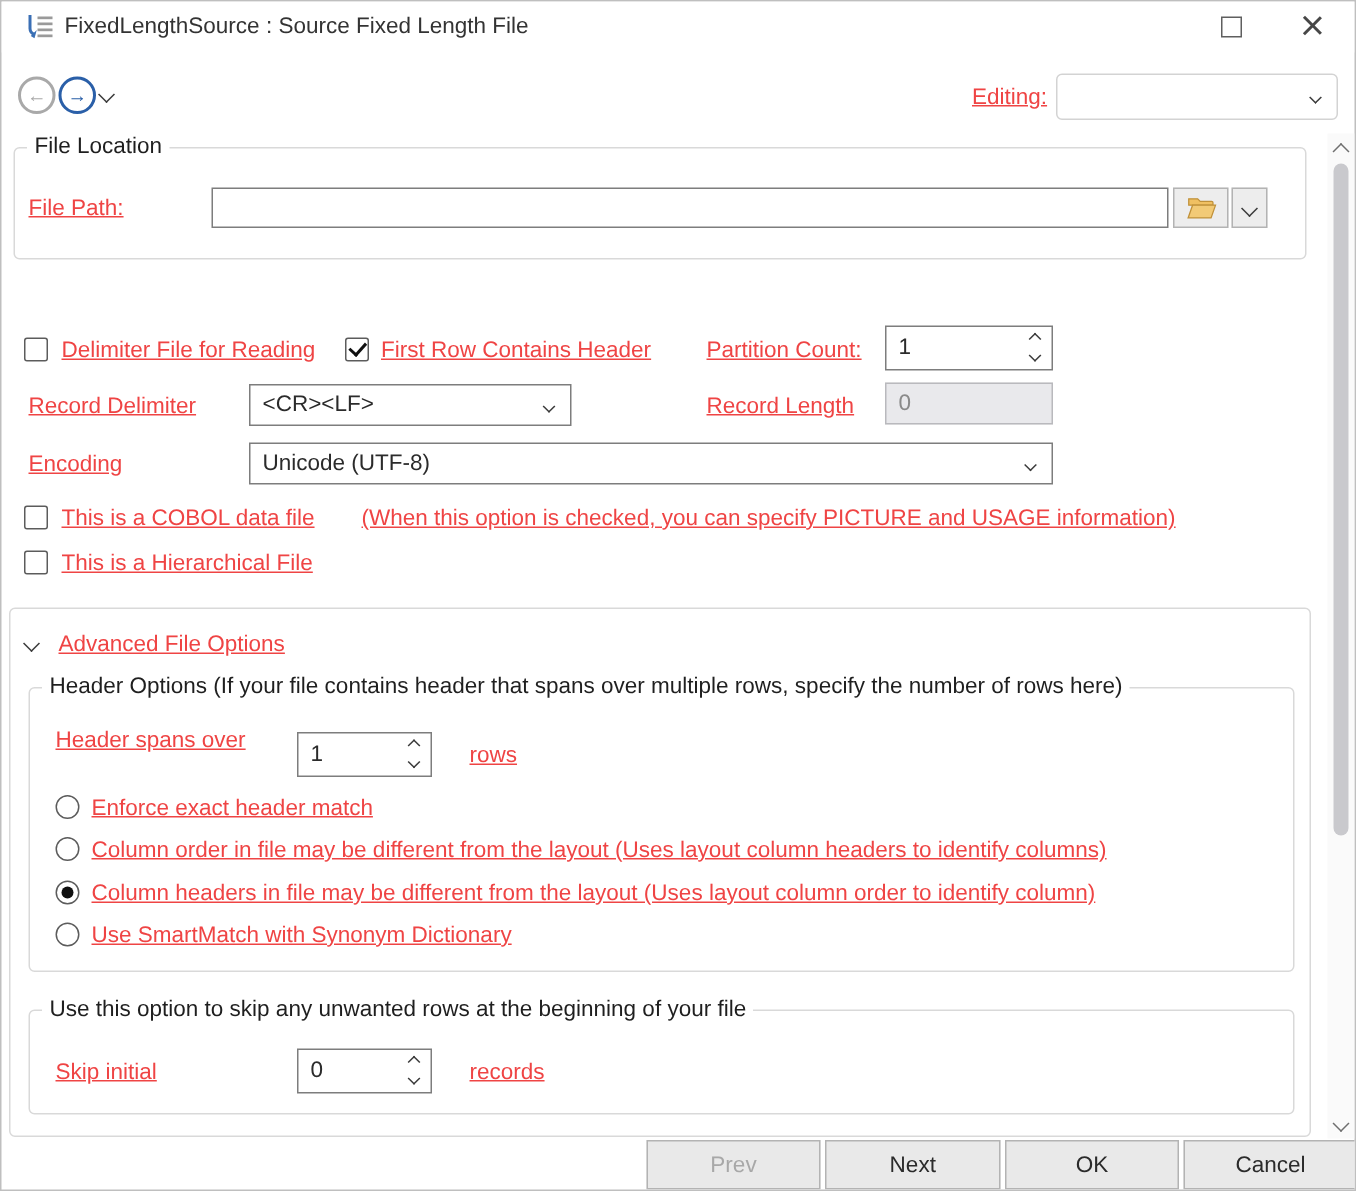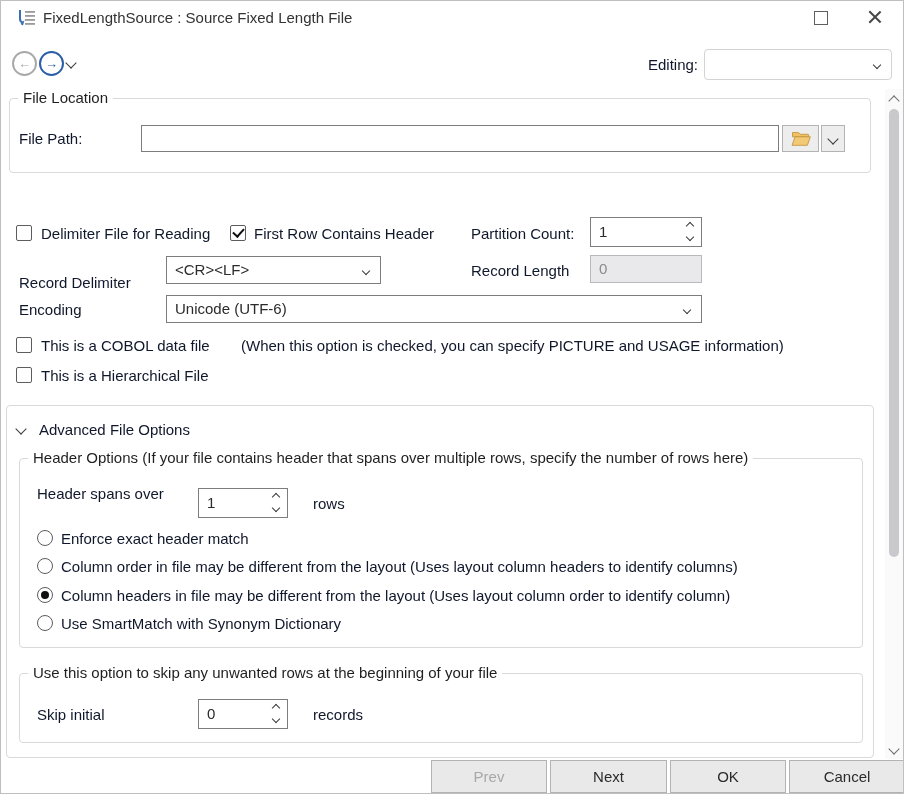--- a/index.html
+++ b/index.html
@@ -2,21 +2,21 @@
 <html><head>
 <meta charset="utf-8">
 <style>
   html,body{margin:0;padding:0;background:#f3f3f3;}
   .window{
     position:relative;width:904px;height:794px;background:#ffffff;
     font-family:"Liberation Sans", sans-serif;color:#2b2b2b;
     border:1px solid #bfbfbf;box-sizing:border-box;overflow:hidden;
   }
   .abs{position:absolute;}
-  .lbl{position:absolute;font-size:15px;color:#0f172a;white-space:nowrap;}
+  .lbl{position:absolute;font-size:15px;color:#ef4444;white-space:nowrap;text-decoration:underline;}
   
   .titlebar{position:absolute;left:0;top:0;width:100%;height:34px;background:#fff;}
   .title-text{position:absolute;left:42px;top:8px;font-size:15px;color:#333;white-space:nowrap;}
   .winbtn-max{position:absolute;left:813px;top:10px;width:12px;height:12px;border:1px solid #5f5f5f;background:#fff;}
   .winbtn-close{position:absolute;left:866px;top:8px;width:16px;height:16px;}
   .winbtn-close::before,.winbtn-close::after{content:"";position:absolute;left:7px;top:0;width:1.6px;height:16px;background:#474747;}
   .winbtn-close::before{transform:rotate(45deg);}
   .winbtn-close::after{transform:rotate(-45deg);}
   
   .navbtn{position:absolute;width:21px;height:21px;border-radius:50%;display:flex;align-items:center;justify-content:center;font-size:13px;font-weight:bold;background:#fff;}
@@ -112,34 +112,34 @@
 
   <div class="lbl" style="left:470px;top:224px;">Partition Count:</div>
   <div class="spin" style="left:589px;top:216px;width:112px;height:30px;">
     <span class="val">1</span>
     <span class="btns">
       <i class="chev s up"></i>
       <i class="chev s"></i>
     </span>
   </div>
 
-  <div class="lbl" style="left:18px;top:261px;margin-top:12px;">Record Delimiter</div>
+  <div class="lbl" style="left:18px;top:261px;">Record Delimiter</div>
   <div class="dd" style="left:165px;top:255px;width:215px;height:28px;">
     <span class="txt">&lt;CR&gt;&lt;LF&gt;</span>
     <span class="chev s" style="top:11px;"></span>
   </div>
 
   <div class="lbl" style="left:470px;top:261px;">Record Length</div>
   <div class="input disabled" style="left:589px;top:254px;width:112px;height:28px;">
     <span class="val">0</span>
   </div>
 
   <div class="lbl" style="left:18px;top:300px;">Encoding</div>
   <div class="dd" style="left:165px;top:294px;width:536px;height:28px;">
-    <span class="txt">Unicode (UTF-6)</span>
+    <span class="txt">Unicode (UTF-8)</span>
     <span class="chev s" style="top:11px;"></span>
   </div>
 
   <div class="cb" style="left:15px;top:336px;"></div>
   <div class="lbl" style="left:40px;top:336px;">This is a COBOL data file</div>
   <div class="lbl" style="left:240px;top:336px;">(When this option is checked, you can specify PICTURE and USAGE information)</div>
 
   <div class="cb" style="left:15px;top:366px;"></div>
   <div class="lbl" style="left:40px;top:366px;">This is a Hierarchical File</div>
 

